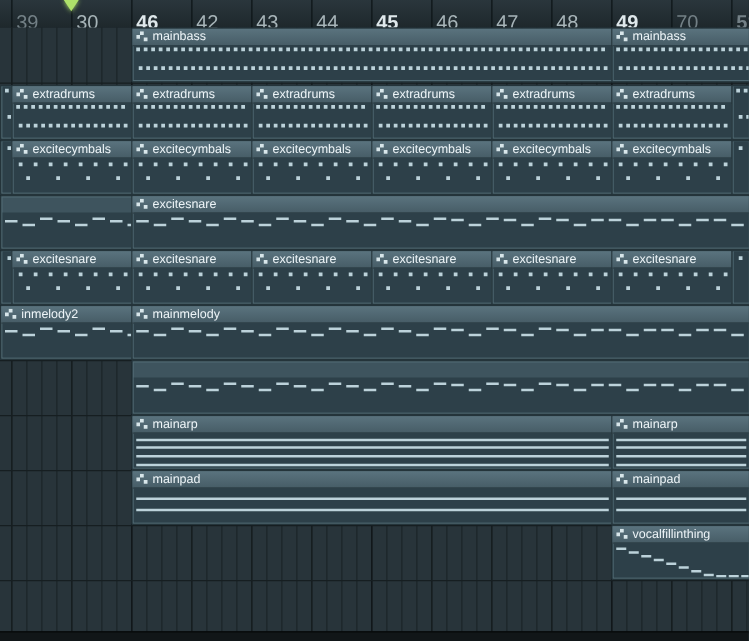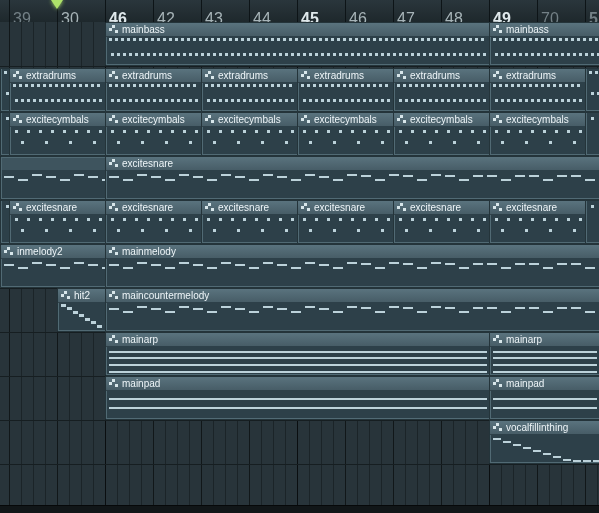--- a/index.html
+++ b/index.html
@@ -1035,52 +1035,21 @@
             <div class="noteblk" style="left: 408px; top: 4.6042px; width: 10px; height: 2px;"></div>
             <div class="noteblk" style="left: 422px; top: 5.15234px; width: 10px; height: 2px;"></div>
             <div class="noteblk" style="left: 436px; top: 8.77649px; width: 10px; height: 2px;"></div>
             <div class="noteblk" style="left: 450px; top: 4.67479px; width: 10px; height: 2px;"></div>
             <div class="noteblk" style="left: 464px; top: 5.07245px; width: 10px; height: 2px;"></div>
             <div class="noteblk" style="left: 478px; top: 8.78424px; width: 10px; height: 2px;"></div>
           </div>
         </div>
       </div>
       <div class="track" style="top: 266px; height: 44px;">
-        <div class="clip" style="left: 57px; width: 48px;">
-          <div class="hd">
-            <span class="ic">
-              <svg viewBox="0 0 10 9" width="10" height="9">
-                <rect x="0" y="3" width="3" height="3" fill="#d8e6ea"></rect>
-                <rect x="3" y="0" width="3" height="3" fill="#d8e6ea"></rect>
-                <rect x="6" y="5" width="3" height="3" fill="#d8e6ea"></rect>
-              </svg>
-            </span>
-            <span class="lbl">hit2</span>
-          </div>
-          <div class="body">
-            <div class="noteblk" style="left: 2px; top: 2px; width: 5px; height: 3px;"></div>
-            <div class="noteblk" style="left: 8px; top: 5.42857px; width: 5px; height: 3px;"></div>
-            <div class="noteblk" style="left: 14px; top: 8.85714px; width: 5px; height: 3px;"></div>
-            <div class="noteblk" style="left: 20px; top: 12.2857px; width: 5px; height: 3px;"></div>
-            <div class="noteblk" style="left: 26px; top: 15.7143px; width: 5px; height: 3px;"></div>
-            <div class="noteblk" style="left: 32px; top: 19.1429px; width: 5px; height: 3px;"></div>
-            <div class="noteblk" style="left: 38px; top: 22.5714px; width: 5px; height: 3px;"></div>
-          </div>
-        </div>
         <div class="clip" style="left: 105px; width: 494px;">
-          <div class="hd">
-            <span class="ic">
-              <svg viewBox="0 0 10 9" width="10" height="9">
-                <rect x="0" y="3" width="3" height="3" fill="#d8e6ea"></rect>
-                <rect x="3" y="0" width="3" height="3" fill="#d8e6ea"></rect>
-                <rect x="6" y="5" width="3" height="3" fill="#d8e6ea"></rect>
-              </svg>
-            </span>
-            <span class="lbl">maincountermelody</span>
-          </div>
           <div class="body">
             <div class="noteblk" style="left: 2px; top: 6px; width: 10px; height: 2px;"></div>
             <div class="noteblk" style="left: 16px; top: 8.54089px; width: 10px; height: 2px;"></div>
             <div class="noteblk" style="left: 30px; top: 4.05815px; width: 10px; height: 2px;"></div>
             <div class="noteblk" style="left: 44px; top: 5.91268px; width: 10px; height: 2px;"></div>
             <div class="noteblk" style="left: 58px; top: 8.57701px; width: 10px; height: 2px;"></div>
             <div class="noteblk" style="left: 72px; top: 4.11005px; width: 10px; height: 2px;"></div>
             <div class="noteblk" style="left: 86px; top: 5.82567px; width: 10px; height: 2px;"></div>
             <div class="noteblk" style="left: 100px; top: 8.61043px; width: 10px; height: 2px;"></div>
             <div class="noteblk" style="left: 114px; top: 4.16429px; width: 10px; height: 2px;"></div>

